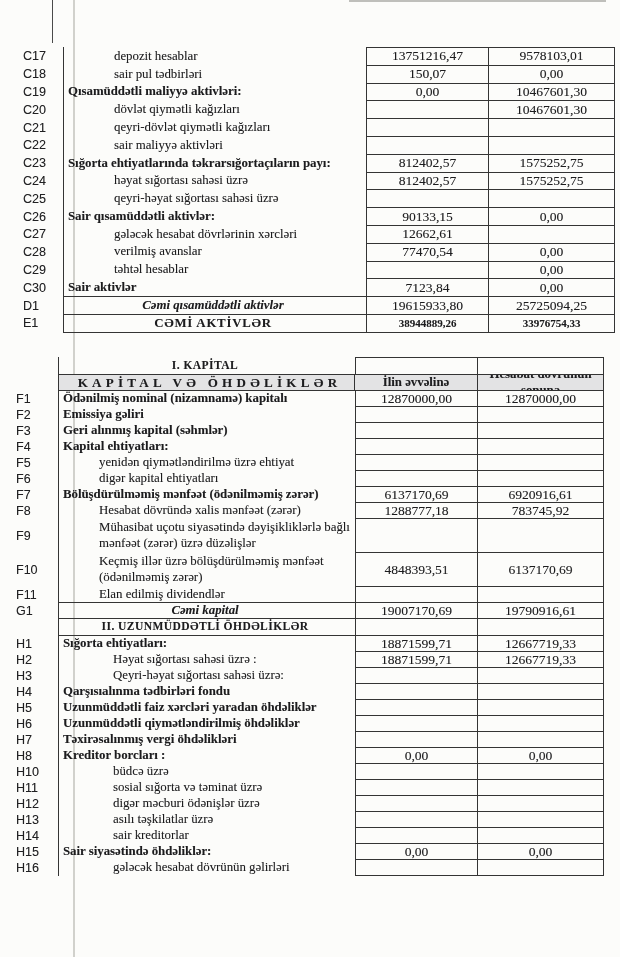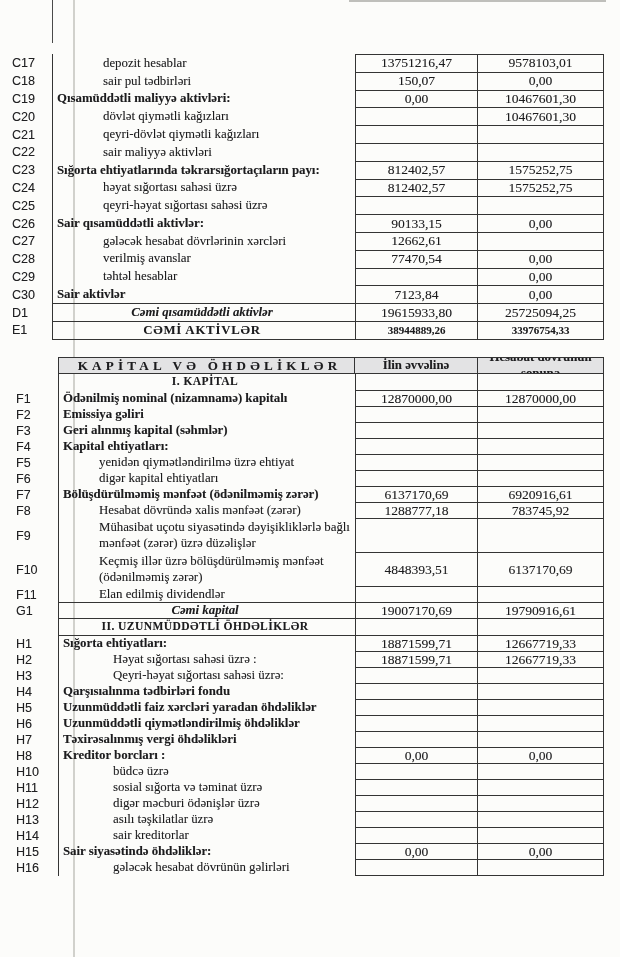--- a/index.html
+++ b/index.html
@@ -63,21 +63,21 @@
 </style>
 </head>
 <body>
 
 <div id="page">
 
   <div class="artifact" id="scan-fold"></div>
   <div class="artifact" id="border-stub"></div>
   <div class="artifact" id="top-cut-line"></div>
 
-  <div class="tbl t1" id="t1" style="top:54px;">
+  <div class="tbl t1" id="t1" style="top:47px;padding-left:11px;">
       <div class="row item">
         <div class="cell code">C17</div>
         <div class="cell lbl">depozit hesablar</div>
         <div class="cell n n1">13751216,47</div>
         <div class="cell n n2">9578103,01</div>
       </div>
       <div class="row item">
         <div class="cell code">C18</div>
         <div class="cell lbl">sair pul tədbirləri</div>
         <div class="cell n n1">150,07</div>
@@ -163,32 +163,32 @@
       </div>
       <div class="row grand-total box-tb">
         <div class="cell code">E1</div>
         <div class="cell lbl">CƏMİ AKTİVLƏR</div>
         <div class="cell n n1">38944889,26</div>
         <div class="cell n n2">33976754,33</div>
       </div>
     </div>
 
   <div class="tbl t2" id="t2" style="top:357px;">
-    <div class="row head">
+    <div class="row section" style="height: 18px;">
+        <div class="cell code"></div>
+        <div class="cell lbl">I. KAPİTAL</div>
+        <div class="cell n n1"></div>
+        <div class="cell n n2"></div>
+      </div>
+  <div class="row head">
       <div class="cell code"></div>
       <div class="cell hl">KAPİTAL VƏ ÖHDƏLİKLƏR</div>
       <div class="cell hn c1">İlin əvvəlinə</div>
       <div class="cell hn c2">Hesabat dövrünün sonuna</div>
     </div>
-  <div class="row section" style="height: 18px;">
-        <div class="cell code"></div>
-        <div class="cell lbl">I. KAPİTAL</div>
-        <div class="cell n n1"></div>
-        <div class="cell n n2"></div>
-      </div>
       <div class="row category">
         <div class="cell code">F1</div>
         <div class="cell lbl">Ödənilmiş nominal (nizamnamə) kapitalı</div>
         <div class="cell n n1">12870000,00</div>
         <div class="cell n n2">12870000,00</div>
       </div>
       <div class="row category">
         <div class="cell code">F2</div>
         <div class="cell lbl">Emissiya gəliri</div>
         <div class="cell n n1"></div>

